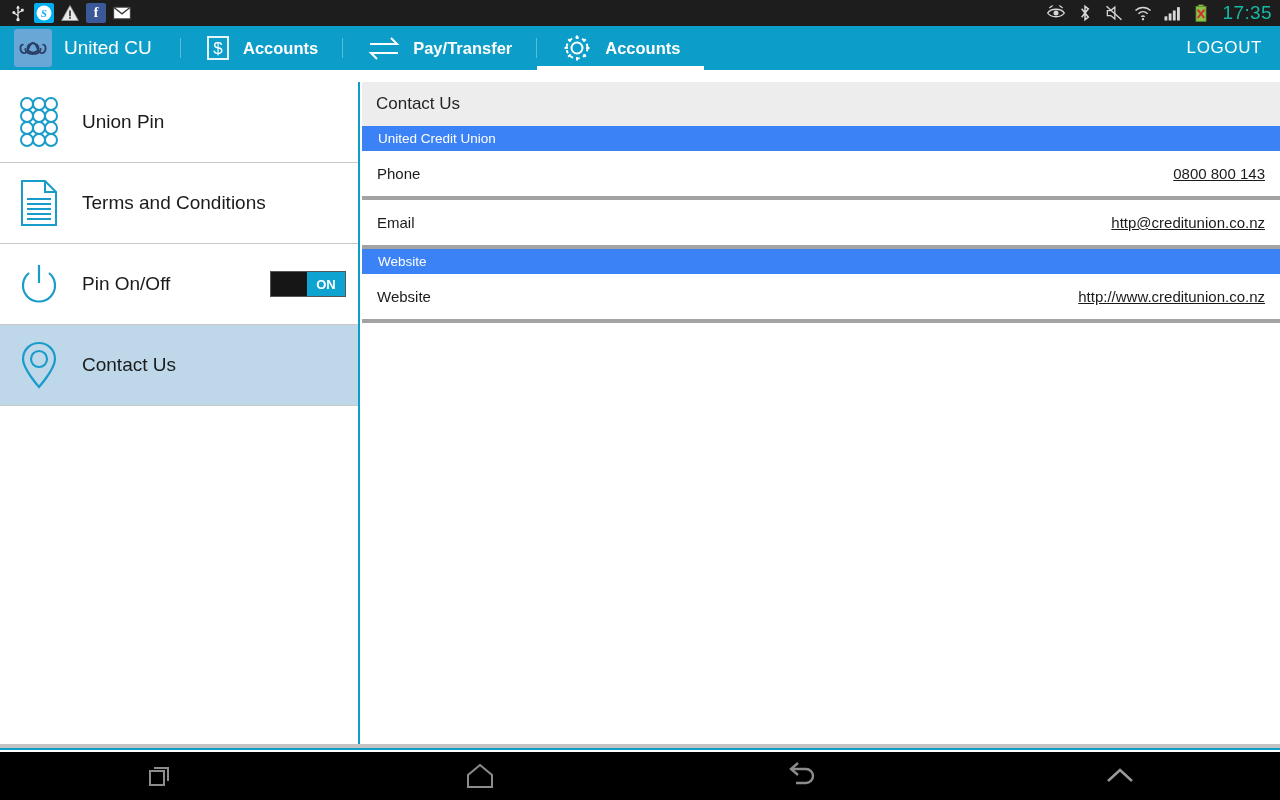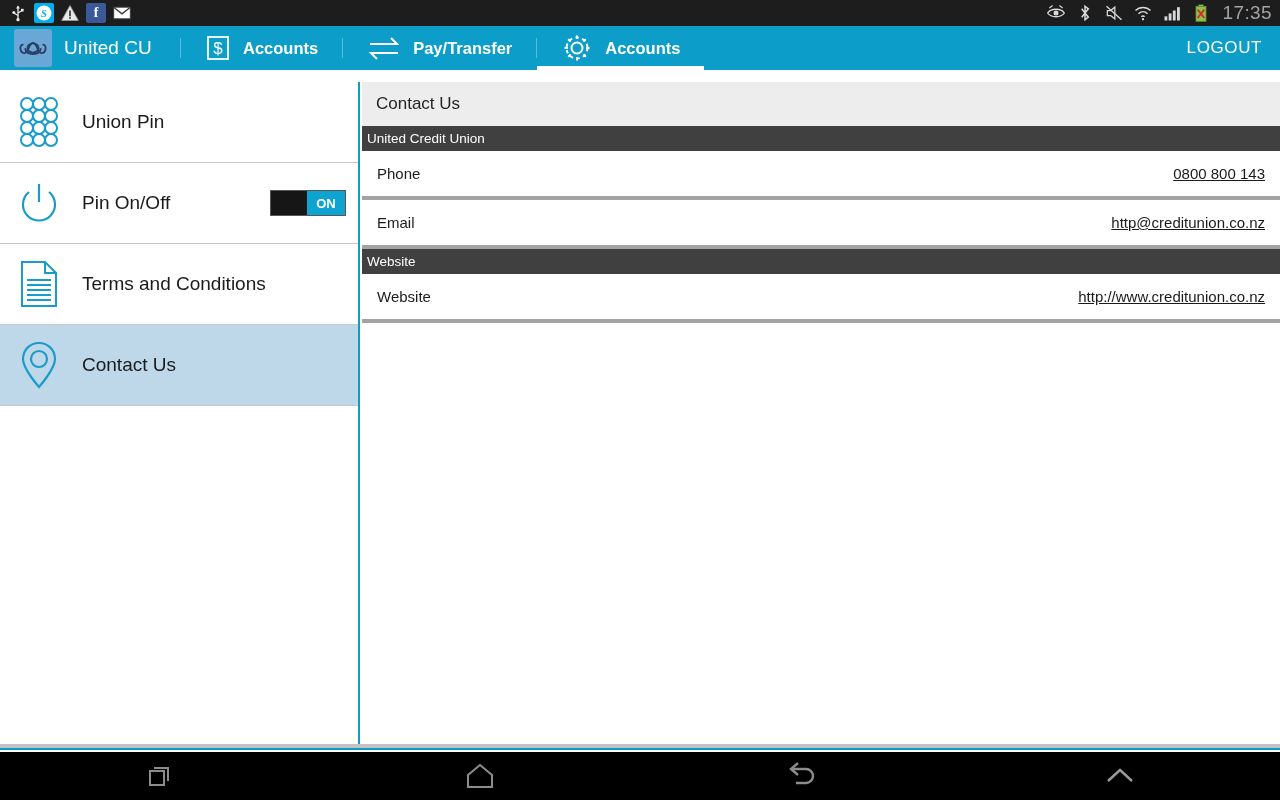--- a/index.html
+++ b/index.html
@@ -28,21 +28,21 @@
   .sb-right { margin-left: auto; display: flex; align-items: center; gap: 9px; }
   .sb-ico { width: 20px; height: 20px; display: block; }
   .sb-badge {
     width: 20px; height: 20px; border-radius: 2px;
     display: flex; align-items: center; justify-content: center;
     font-size: 14px; font-weight: bold; color: #fff;
   }
   .sb-skype { background: #00aff0; }
   .sb-fb { background: #3b5998; font-family: "Liberation Serif", serif; }
   .sb-time {
-    color: #a3a3a3; font-size: 19px; letter-spacing: 0.4px;
+    color: #14b8a6; font-size: 19px; letter-spacing: 0.4px;
     padding-left: 2px; font-family: "Liberation Sans", sans-serif;
   }
 
   
   .appbar {
     position: absolute; top: 26px; left: 0;
     width: 1280px; height: 44px;
     background: #0c9dc9;
     display: flex; align-items: stretch;
   }
@@ -115,23 +115,23 @@
   .detail {
     position: absolute; top: 0; left: 362px;
     width: 918px; height: 668px; background: #ffffff;
   }
   .detail-title {
     height: 44px; background: #ededed;
     display: flex; align-items: center;
     padding-left: 14px; font-size: 17px; color: #252525;
   }
   .section-head {
-    height: 25px; background: #404040;
+    height: 25px; background: #3b82f6;
     display: flex; align-items: center;
-    padding-left: 5px; color: #ffffff; font-size: 13.5px;
+    padding-left: 16px; color: #ffffff; font-size: 13.5px;
   }
   .row {
     height: 49px; display: flex; align-items: center;
     border-bottom: 4px solid #a3a3a3;
     padding: 0 15px; background: #ffffff;
   }
   .row-label { font-size: 15px; color: #1b1b1b; }
   .row-value { margin-left: auto; font-size: 15px; color: #1b1b1b; text-decoration: underline; }
   .pane-bottom-rule {
     position: absolute; left: 0; bottom: 0;
@@ -301,50 +301,50 @@
                 <circle cx="20" cy="44" r="6"></circle>
                 <circle cx="32" cy="44" r="6"></circle>
             </g>
           </svg>
         </div>
         <span class="side-label">Union Pin</span>
       </div>
 
       <div class="side-item">
         <div class="side-ico">
-          <svg width="46" height="46" viewBox="0 0 46 46">
-            <g fill="none" stroke="#1a9ccb" stroke-width="2.2">
-              <path d="M13 12 A16 16 0 1 0 33 12"></path>
-              <line x1="23" y1="4" x2="23" y2="22"></line>
-            </g>
-          </svg>
-        </div>
-        <span class="side-label">Pin On/Off</span>
-        <div class="toggle">
-          <div class="toggle-thumb">ON</div>
-        </div>
-      </div>
-
-      <div class="side-item">
-        <div class="side-ico">
           <svg width="42" height="50" viewBox="0 0 42 50">
             <path d="M4 3 H27 L38 14 V47 H4 Z" fill="#ffffff" stroke="#1a9ccb" stroke-width="2"></path>
             <path d="M27 3 V14 H38" fill="none" stroke="#1a9ccb" stroke-width="2"></path>
             <g stroke="#1a9ccb" stroke-width="2">
               <line x1="9" y1="21" x2="33" y2="21"></line>
               <line x1="9" y1="26" x2="33" y2="26"></line>
               <line x1="9" y1="31" x2="33" y2="31"></line>
               <line x1="9" y1="36" x2="33" y2="36"></line>
               <line x1="9" y1="41" x2="33" y2="41"></line>
             </g>
           </svg>
         </div>
         <span class="side-label">Terms and Conditions</span>
       </div>
 
+      <div class="side-item">
+        <div class="side-ico">
+          <svg width="46" height="46" viewBox="0 0 46 46">
+            <g fill="none" stroke="#1a9ccb" stroke-width="2.2">
+              <path d="M13 12 A16 16 0 1 0 33 12"></path>
+              <line x1="23" y1="4" x2="23" y2="22"></line>
+            </g>
+          </svg>
+        </div>
+        <span class="side-label">Pin On/Off</span>
+        <div class="toggle">
+          <div class="toggle-thumb">ON</div>
+        </div>
+      </div>
+
       <div class="side-item selected">
         <div class="side-ico">
           <svg width="42" height="52" viewBox="0 0 42 52">
             <path d="M21 4 C12 4,5 11,5 20 C5 30,21 48,21 48 C21 48,37 30,37 20 C37 11,30 4,21 4 Z" fill="none" stroke="#1a9ccb" stroke-width="2.2"></path>
             <circle cx="21" cy="20" r="8" fill="none" stroke="#1a9ccb" stroke-width="2.2"></circle>
           </svg>
         </div>
         <span class="side-label">Contact Us</span>
       </div>
     </div>

